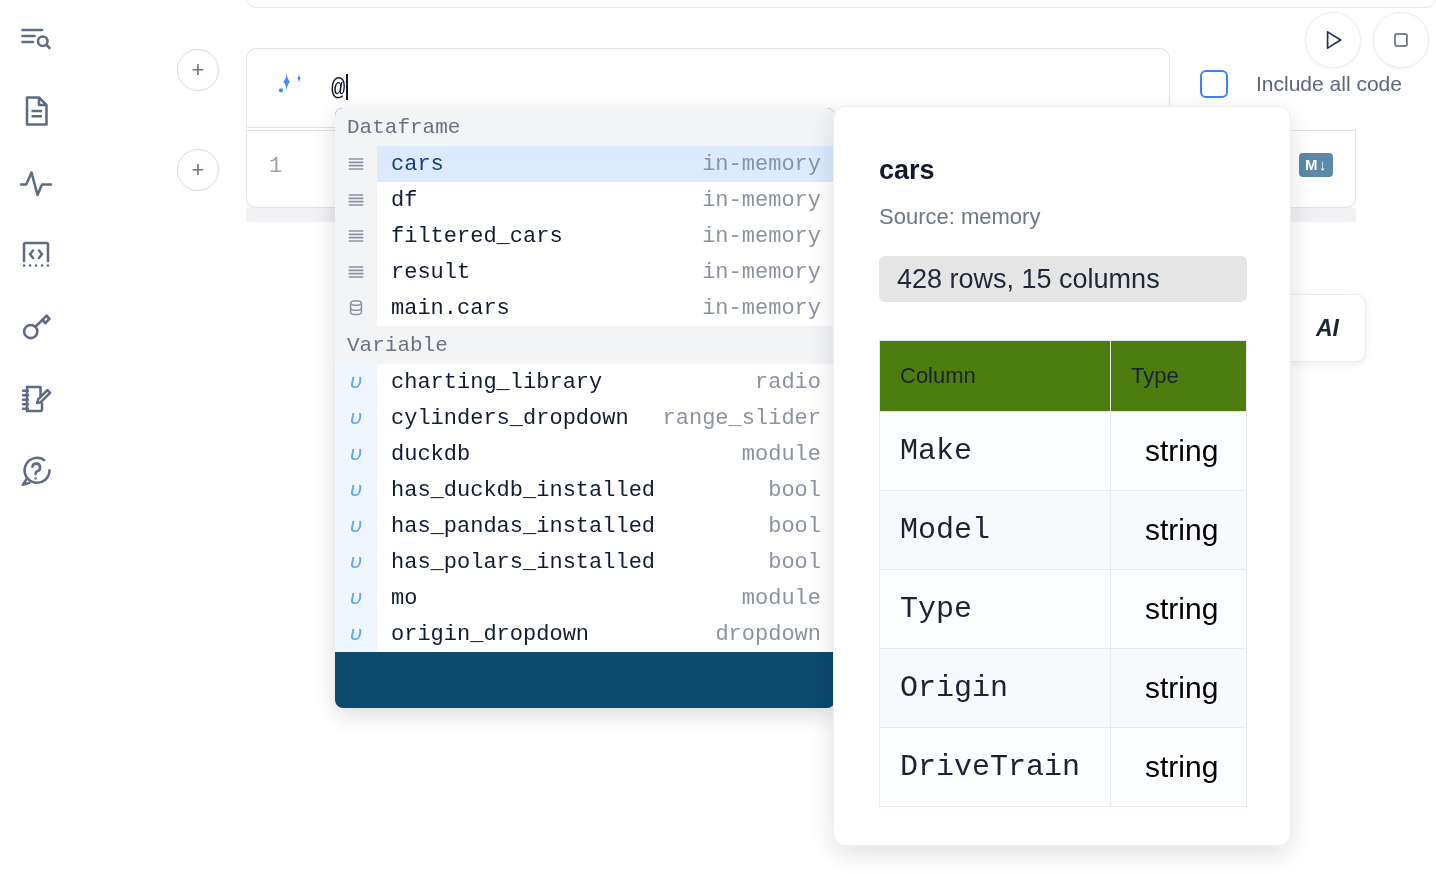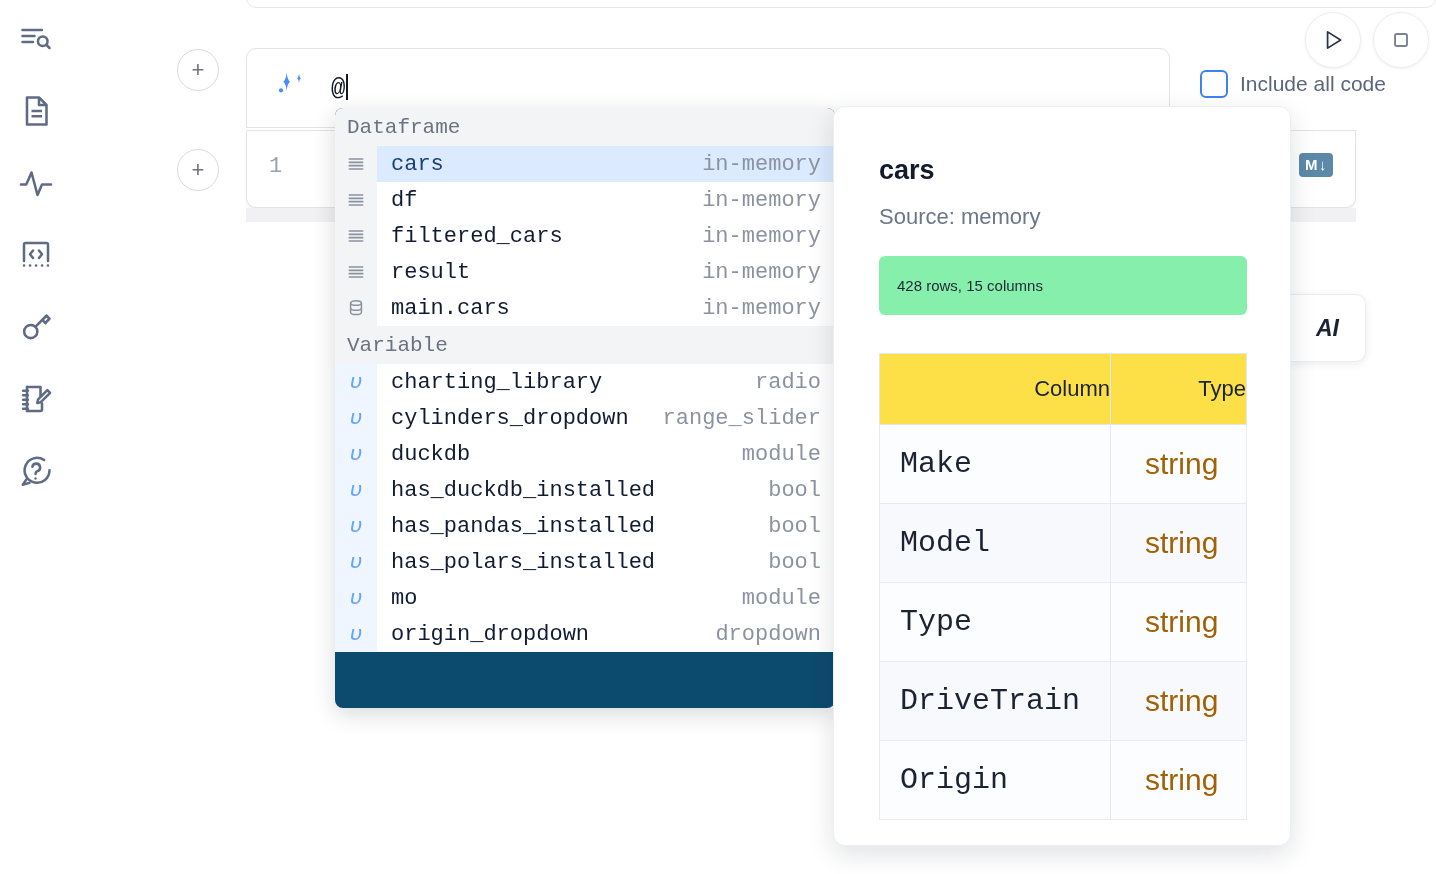--- a/index.html
+++ b/index.html
@@ -59,21 +59,21 @@
 
   
   .run-ctrls { position: absolute; left: 1305px; top: 12px; display: flex; gap: 12px; }
   .circ-btn {
     width: 56px; height: 56px; border-radius: 50%; background: #ffffff;
     border: 1px solid #eeeef0; box-shadow: 0 1px 3px rgba(16,24,40,.07);
     display: flex; align-items: center; justify-content: center; cursor: pointer;
   }
   .include-row {
     position: absolute; left: 1200px; top: 70px;
-    display: flex; align-items: center; gap: 12px;
+    display: flex; align-items: center; gap: 28px;
   }
   .chk {
     width: 28px; height: 28px; border-radius: 6px;
     border: 2px solid #3b82f6; background: #ffffff; cursor: pointer;
   }
   .include-label { font-size: 21px; color: #5b667d; }
 
   
   .code-cell {
     position: absolute; left: 246px; top: 130px; width: 1110px; height: 78px;
@@ -138,38 +138,38 @@
   
   .preview {
     position: absolute; left: 833px; top: 106px; width: 458px; height: 740px;
     background: #ffffff; border: 1px solid #eceef2; border-radius: 12px;
     box-shadow: 0 8px 26px rgba(16,24,40,.13);
     overflow: hidden; z-index: 25;
   }
   .pv-title { margin: 48px 0 0 45px; font-size: 27px; font-weight: 700; color: #131a2a; }
   .pv-source { margin: 18px 0 0 45px; font-size: 22px; color: #6b7688; }
   .pv-stats {
-    margin: 26px 0 0 45px; width: 368px; height: 59px;
-    background: #86efac; border-radius: 6px;
+    margin: 26px 0 0 45px; width: 368px; height: 46px;
+    background: #e5e5e5; border-radius: 6px;
     display: flex; align-items: center; padding-left: 18px;
-    font-size: 15px; color: #1f2838;
+    font-size: 27px; color: #1f2838;
   }
   .pv-table { margin: 38px 0 0 45px; width: 368px; border-collapse: collapse; }
   .pv-table th {
-    background: #fde047; border: 1px solid #e2e6ee;
-    text-align: right; padding: 22px 0 22px 20px;
+    background: #4d7c0f; border: 1px solid #e2e6ee;
+    text-align: left; padding: 22px 0 22px 20px;
     font-size: 22px; font-weight: 400; color: #1b2333;
   }
   .pv-table th.tcol { width: 136px; }
   .pv-table td {
     border: 1px solid #e6eaf1; padding: 22px 0 22px 20px;
     font-size: 30px;
   }
   .pv-table td.c-name { font-family: "Liberation Mono", monospace; color: #1b2333; }
-  .pv-table td.c-type { color: #a16207; padding-left: 34px; }
+  .pv-table td.c-type { color: #000000; padding-left: 34px; }
   .pv-table tr:nth-child(odd) td { background: #fcfdfe; }
   .pv-table tr:nth-child(even) td { background: #f7f9fc; }
 </style>
 </head>
 <body>
 
 <div id="root">
 
   <div class="rail">
     <div class="rail-btn">
@@ -421,24 +421,24 @@
           </tr>
           <tr>
             <td class="c-name">Model</td>
             <td class="c-type">string</td>
           </tr>
           <tr>
             <td class="c-name">Type</td>
             <td class="c-type">string</td>
           </tr>
           <tr>
-            <td class="c-name">DriveTrain</td>
+            <td class="c-name">Origin</td>
             <td class="c-type">string</td>
           </tr>
           <tr>
-            <td class="c-name">Origin</td>
+            <td class="c-name">DriveTrain</td>
             <td class="c-type">string</td>
           </tr>
         </tbody>
     </table>
   </div>
 
 </div>
 
 </body></html>

